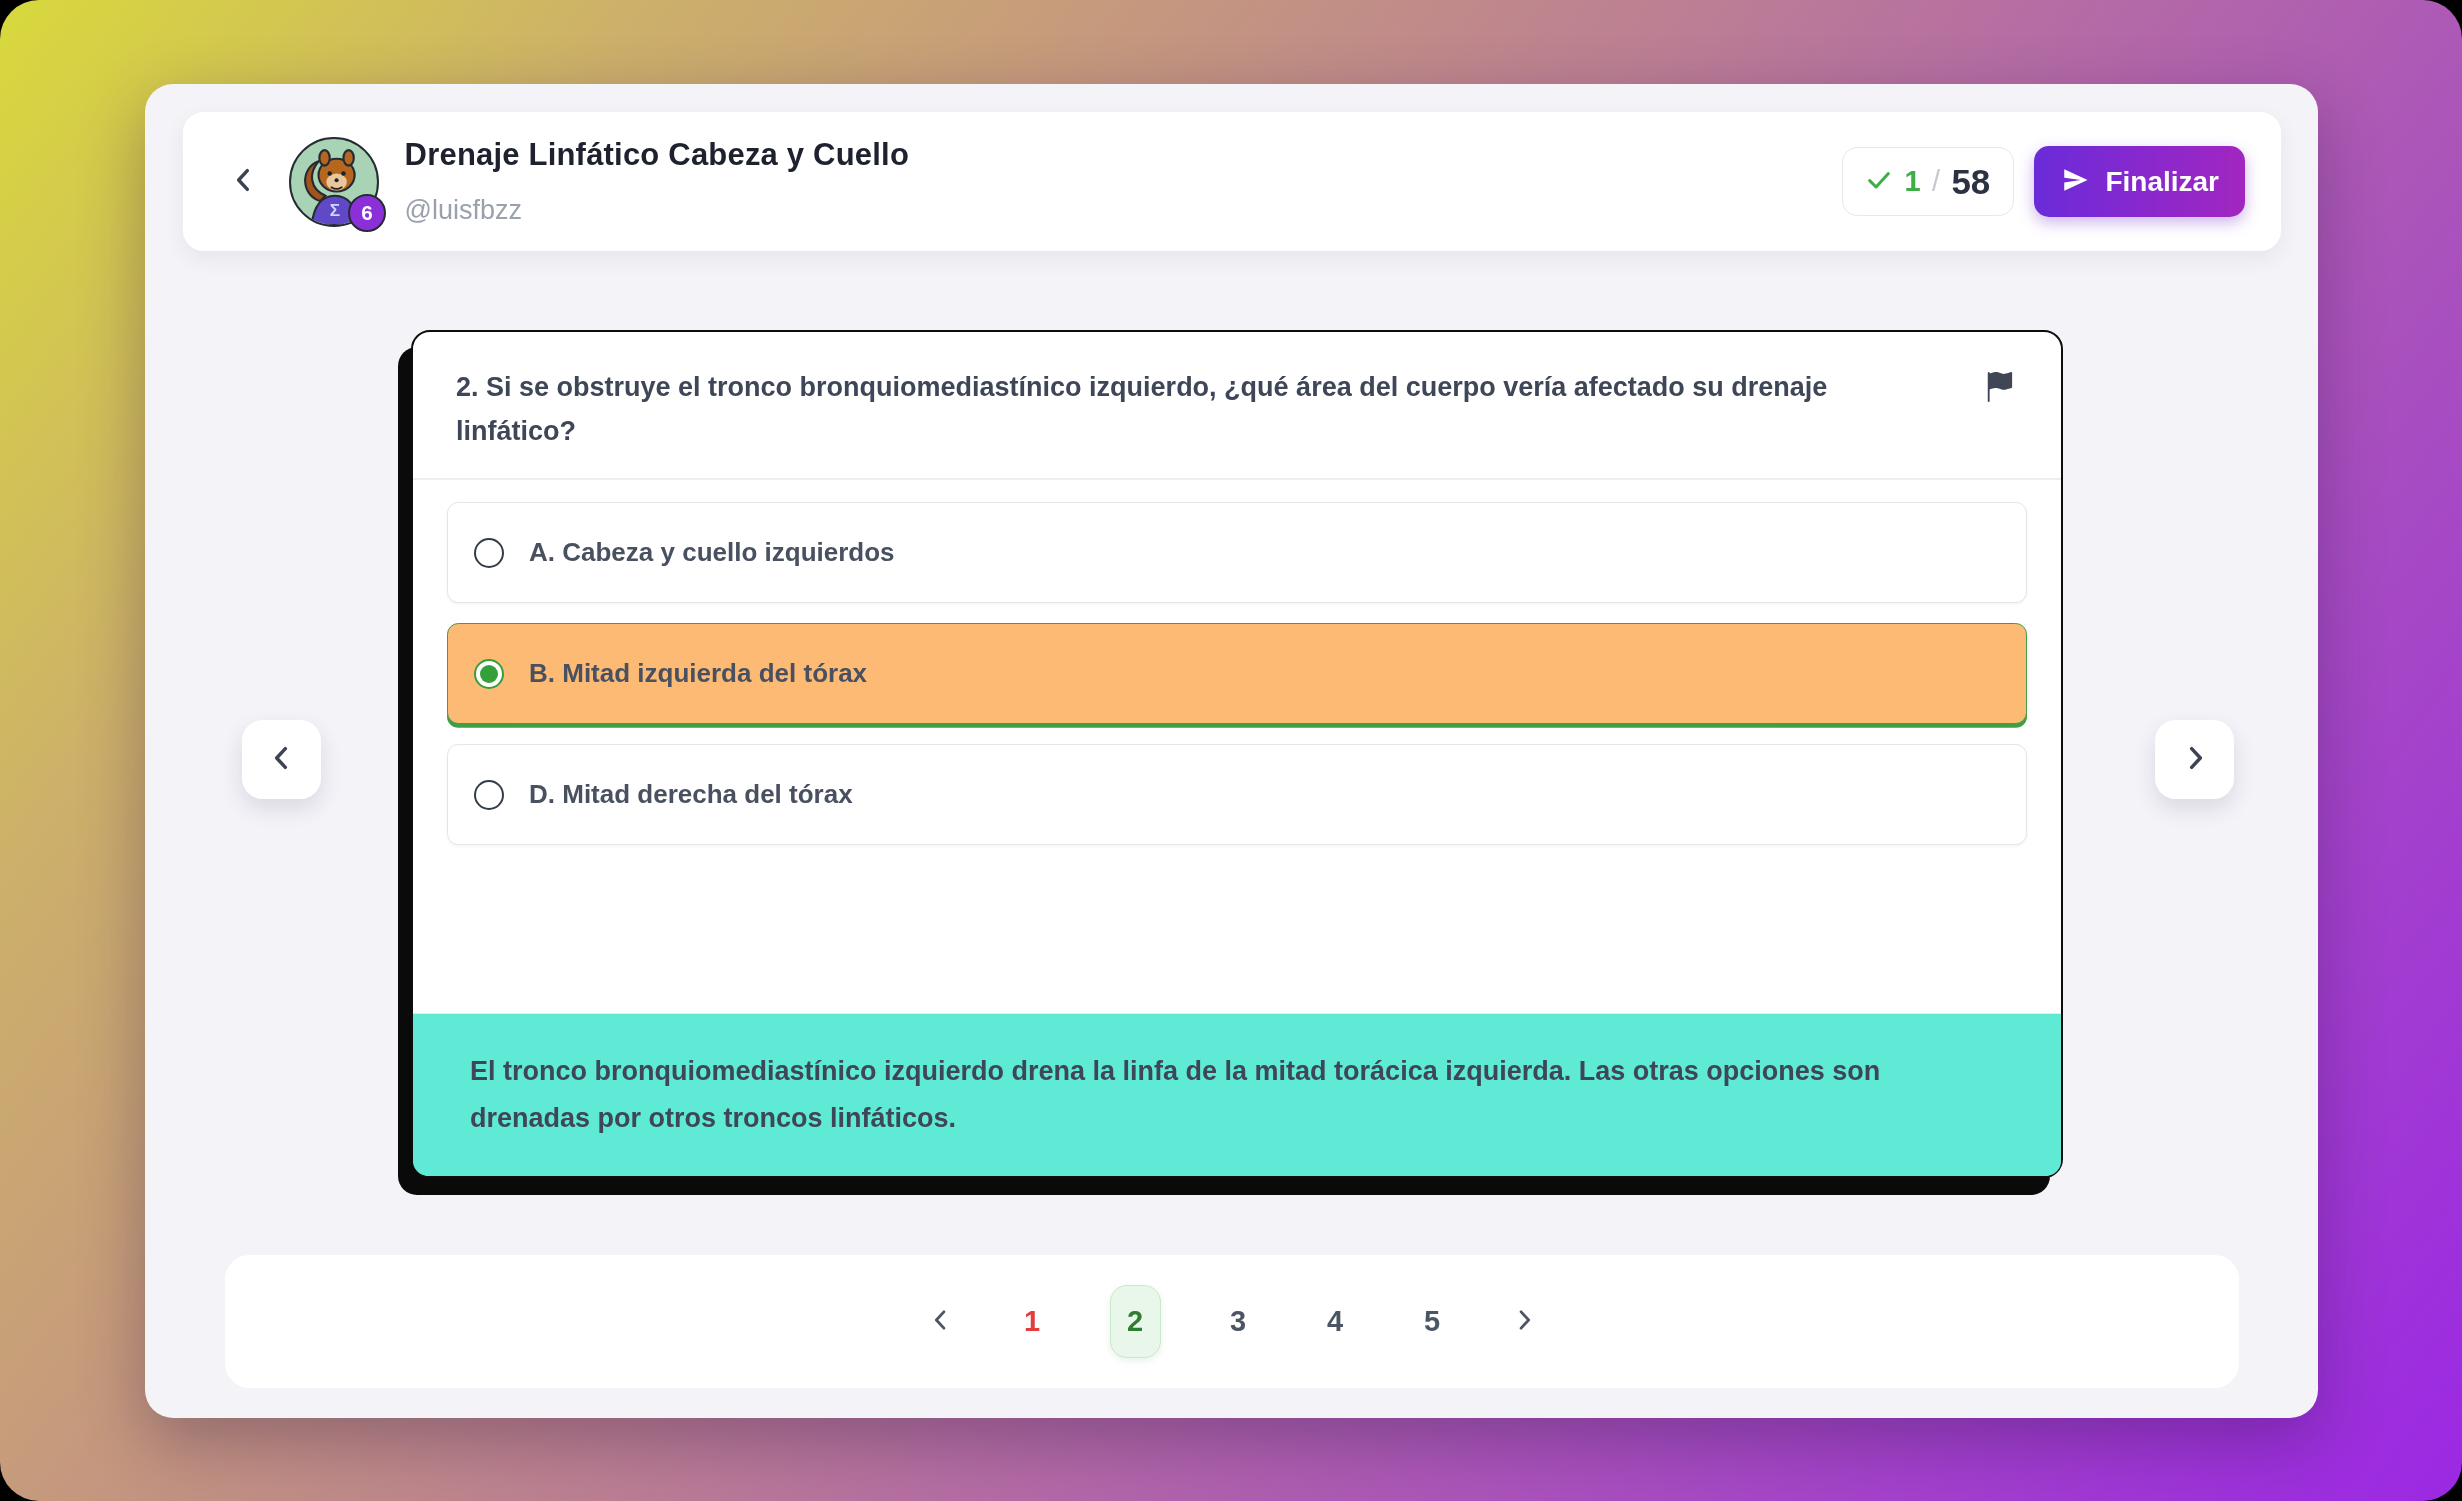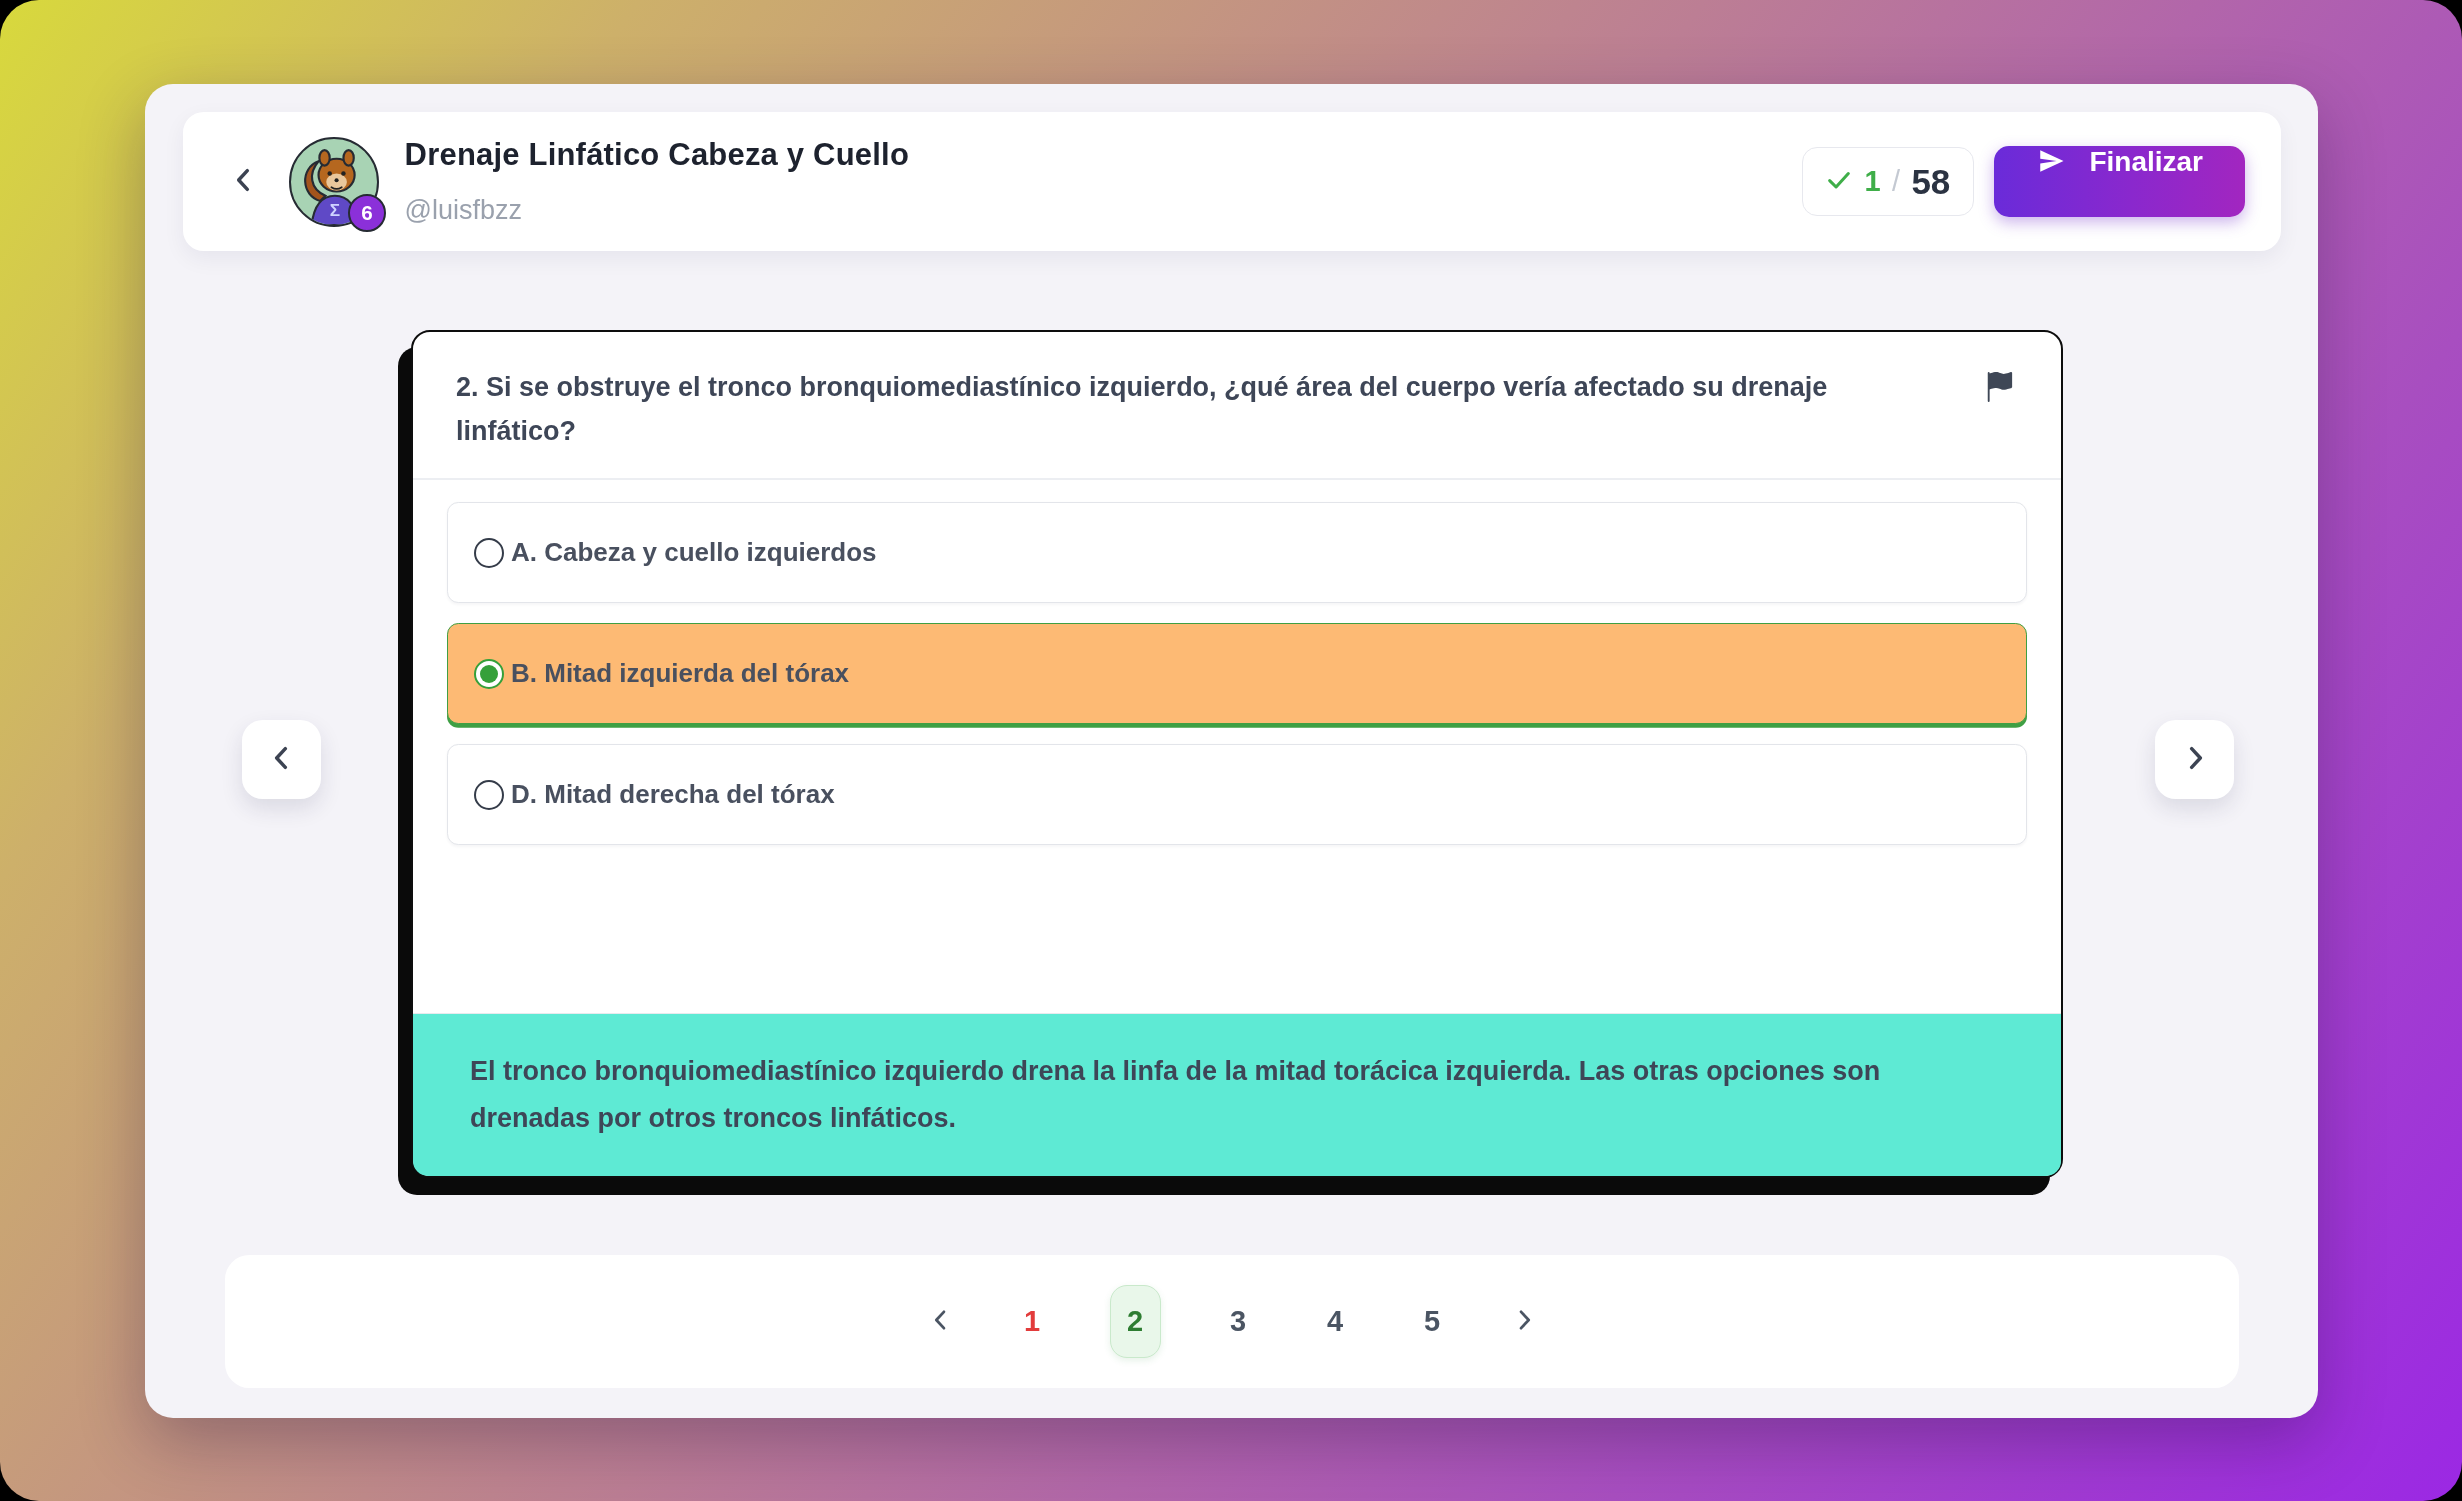--- a/index.html
+++ b/index.html
@@ -59,38 +59,38 @@
   .timer-pill { margin-left:20.6px; padding:0 15px 0 19px; }
   .timer-text { font-family:"DejaVu Sans Mono", monospace; font-weight:bold; font-size:29px; color:#2b3342; }
   .pause-btn {
     width:45px; height:45px; border-radius:50%; background:#edeff3;
     display:flex; align-items:center; justify-content:center; gap:5.6px; cursor:pointer;
   }
   .pause-btn i { display:block; width:4.7px; height:19px; background:#3a4252; border-radius:1.9px; }
   .finish-btn {
     margin-left:20.6px; height:71px; border-radius:15px;
     background:linear-gradient(90deg,#6a2bd9 0%,#8a28cd 55%,#a226c0 100%);
-    display:flex; align-items:flex-start; gap:23px; padding:0 42px;
+    display:flex; align-items:center; gap:15px; padding:0 26px;
     cursor:pointer; box-shadow:0 5.6px 15px rgba(110,40,200,.35);
   }
   .finish-label { color:#fff; font-weight:bold; font-size:28px; }
   
   .question-card {
     position:absolute; left:266px; top:246px; width:1652px; height:848px;
     background:#fff; border:2.8px solid #0d0d0d; border-radius:19px;
     box-shadow:-13px 17px 0 #0a0a0a;
     display:flex; flex-direction:column;font-weight:bold;
   }
   .q-head { padding:34px 41px 24.4px 43px; display:flex; align-items:flex-start; }
   .q-text { flex:1; max-width:1473px; font-size:27px; line-height:1.62; color:#3e4657; }
   .flag-btn { margin-left:auto; padding:5.6px; cursor:pointer; }
   .q-divider { height:1.9px; background:#eceef2; flex:none; }
   .options { padding:22.5px 34px 28px; display:flex; flex-direction:column; gap:20px; }
   .option {
-    display:flex; align-items:center; gap:7px;
+    display:flex; align-items:center; gap:25px;
     height:101px; padding:0 26px;
     background:#fff; border:1.9px solid #e3e5ea; border-radius:11.3px;
     box-shadow:0 1.9px 2.8px rgba(30,30,60,.04);
     cursor:pointer;
   }
   .option-label { font-size:26px; color:#49505f; }
   .radio {
     width:30px; height:30px; border-radius:50%;
     border:2.8px solid #353c49; background:#fff; flex:none;
     display:flex; align-items:center; justify-content:center;

